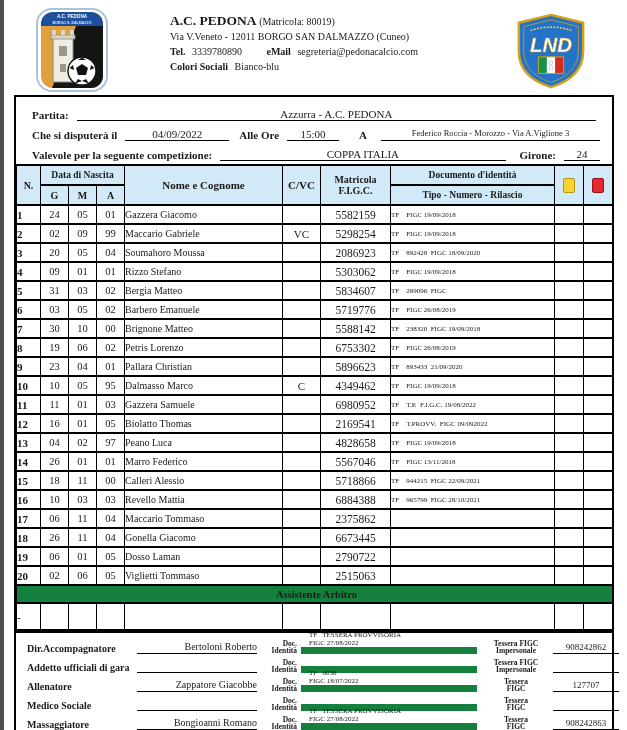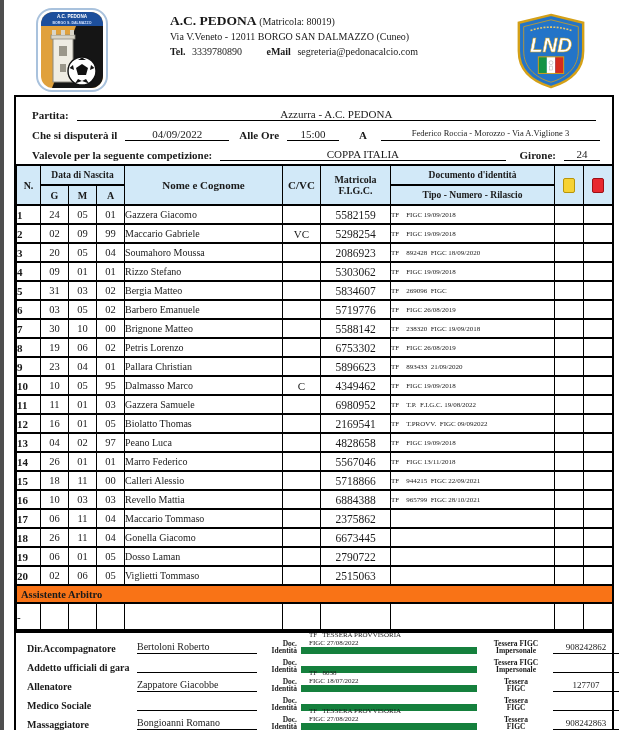--- a/index.html
+++ b/index.html
@@ -57,28 +57,28 @@
 
   tr.prow td{height:17px;}
   td.c-n{font-weight:bold;font-size:11px;padding-left:3px;}
   td.c-d{text-align:center;font-size:10.5px;}
   td.c-name{padding-left:9px;font-size:10px;}
   td.c-cvc{text-align:center;font-size:11px;}
   td.c-matr{text-align:center;font-size:11.5px;}
   td.c-doc{font-size:7px;padding-left:4px;}
   .doc-rest{margin-left:7px;}
 
-  tr.assist td{background:#f97316;font-weight:bold;font-size:10.5px;height:16px;padding-left:4px;}
+  tr.assist td{background:#15803d;font-weight:bold;font-size:10.5px;height:16px;padding-left:4px;text-align:center;}
   tr.dashrow td{height:25px;}
 
   
   .staff{border-top:2px solid #000;padding-top:3px;}
   .srow{display:flex;align-items:flex-end;height:18px;padding-left:11px;margin-bottom:1px;}
   .s-role{width:110px;flex:none;font-weight:bold;font-size:10px;white-space:nowrap;}
-  .s-name{width:120px;flex:none;border-bottom:1px solid #000;text-align:left;font-size:10px;height:13px;line-height:13px;white-space:nowrap;}
+  .s-name{width:120px;flex:none;border-bottom:1px solid #000;text-align:right;font-size:10px;height:13px;line-height:13px;white-space:nowrap;}
   .s-doclabel{width:34px;flex:none;text-align:right;font-weight:bold;font-size:7.5px;line-height:7px;margin:0 4px 0 6px;}
   .s-docline{width:168px;flex:none;border-bottom:7px solid #15803d;font-size:7px;line-height:7.5px;padding-left:8px;white-space:nowrap;}
   .s-tessera{width:62px;flex:none;text-align:center;font-weight:bold;font-size:7.5px;line-height:7px;margin-left:8px;}
   .s-num{width:66px;flex:none;border-bottom:1px solid #000;text-align:center;font-size:9px;height:12px;line-height:12px;margin-left:6px;}
 </style>
 </head>
 <body>
 
 <div class="page-edge"></div>
 
@@ -121,20 +121,24 @@
       <div>
         <span class="club-name">A.C. PEDONA</span>
         <span class="club-matricola">(Matricola: 80019)</span>
       </div>
       <div class="club-line">Via V.Veneto - 12011 BORGO SAN DALMAZZO (Cuneo)</div>
       <div class="club-line">
         <span class="b">Tel.</span>
         <span>3339780890</span>
         <span class="b" style="margin-left:18px;">eMail</span>
         <span>segreteria@pedonacalcio.com</span>
+      </div>
+      <div class="club-line">
+        <span class="b">Colori Sociali</span>
+        <span>Bianco-blu</span>
       </div>
     </div>
 
     <div class="lnd-wrap">
       <svg width="82" height="78" viewBox="0 0 82 80">
         <path d="M41 3 L74 11 V40 C74 59 61 71 41 77 C21 71 8 59 8 40 V11 Z" fill="#2374c8" stroke="#d4a017" stroke-width="2.5"></path>
         <path d="M41 8 L69 15 V40 C69 56 58 67 41 72 C24 67 13 56 13 40 V15 Z" fill="none" stroke="#d4a017" stroke-width="0.8"></path>
         <path d="M20 19 Q41 12 62 19" fill="none" stroke="#e9c96a" stroke-width="1.6" stroke-dasharray="2 1.4"></path>
         <text x="41" y="41" font-size="21" font-weight="bold" font-style="italic" fill="#ffffff" stroke="#d4a017" stroke-width="0.5" text-anchor="middle" font-family="Liberation Sans, sans-serif">LND</text>
         <g>

